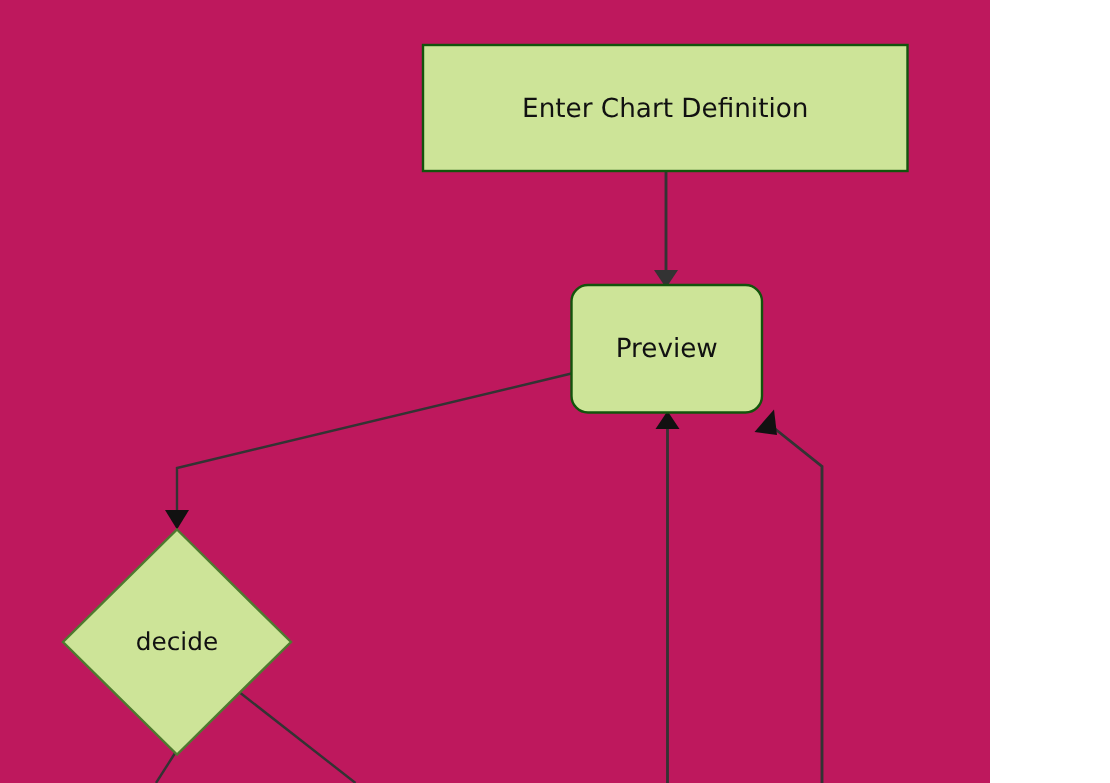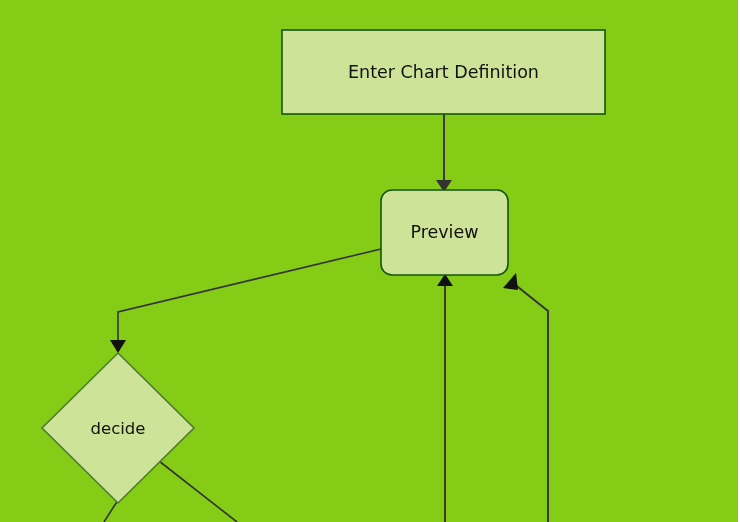--- a/index.html
+++ b/index.html
@@ -3,23 +3,23 @@
 <meta charset="utf-8">
 <title>Flowchart</title>
 <style>
   html, body {
     margin: 0;
     padding: 0;
     background: #ffffff;
   }
   #canvas {
     position: relative;
-    width: 738px;
+    width: 660px;
     height: 522px;
-    background: #84cc16;
+    background: #be185d;
     overflow: hidden;
     font-family: "DejaVu Sans", "Liberation Sans", sans-serif;
   }
   #flow-svg {
     position: absolute;
     top: 0;
     left: 0;
     width: 740px;
     height: 522px;
     display: block;

